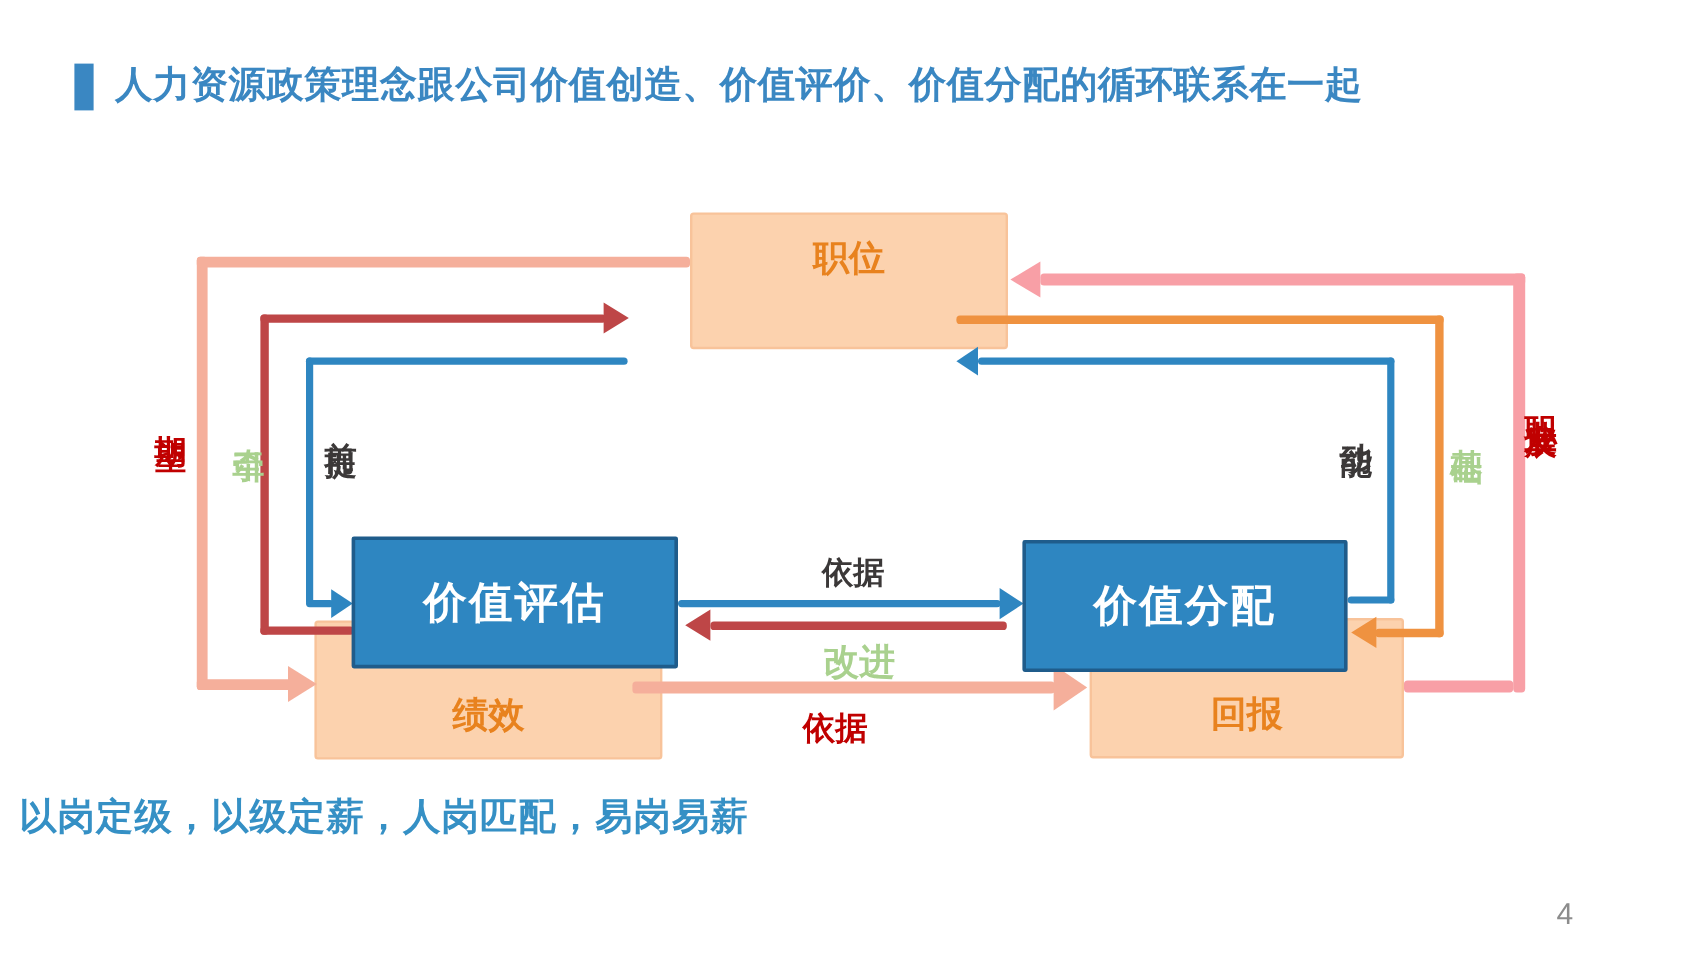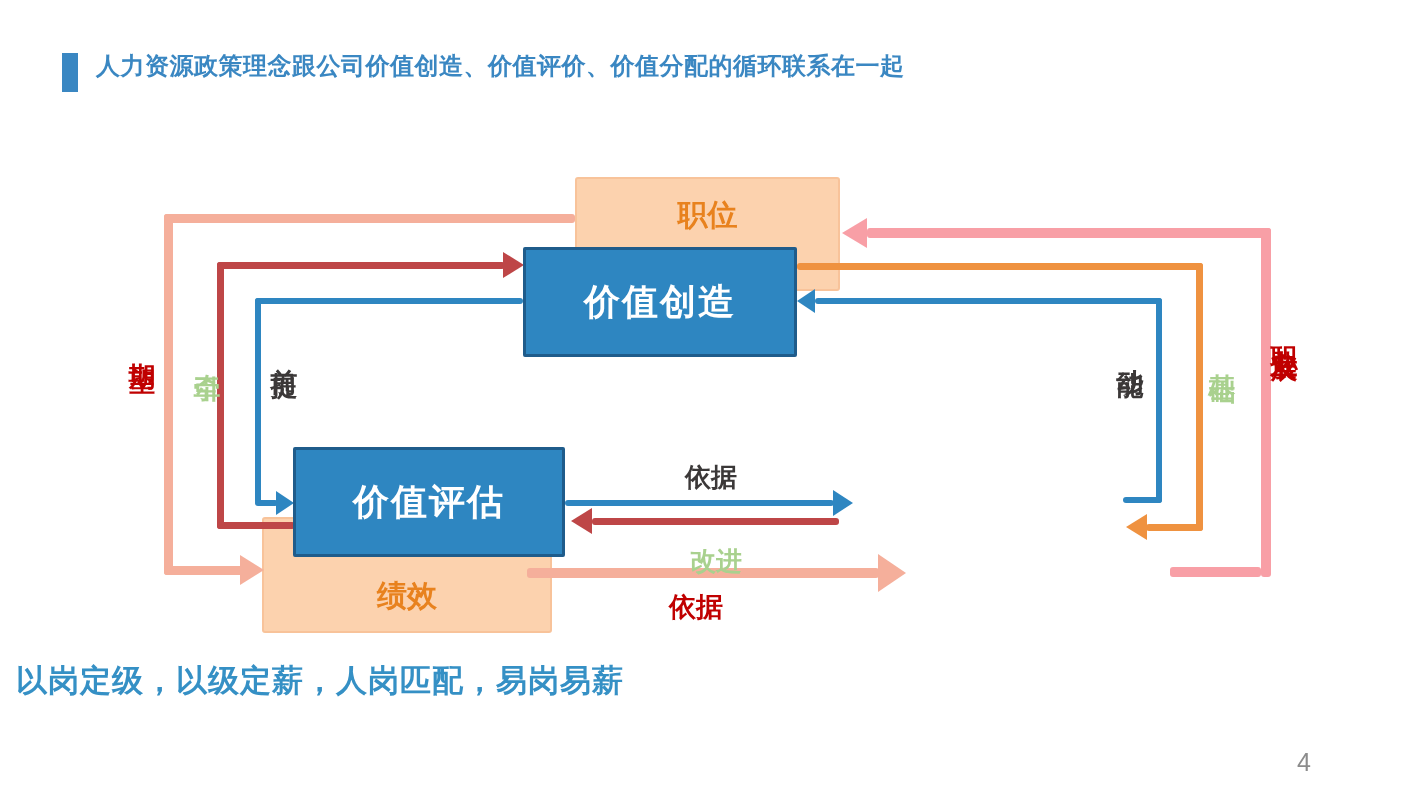--- a/index.html
+++ b/index.html
@@ -12,21 +12,21 @@
     background: #fff;
     overflow: hidden;
   }
   
   .title-bar {
     position: absolute; left: 62px; top: 53px;
     width: 16px; height: 39px; background: #3A87C2;
   }
   .title-text {
     position: absolute; left: 96px; top: 50px; width: 1310px;
-    font-size: 24px; font-weight: bold; color: #3A87C2;
+    font-size: 31px; font-weight: bold; color: #3A87C2;
     letter-spacing: 0.5px; white-space: nowrap;
   }
   
   .peach-box {
     position: absolute; background: #FCD2AE; border: 2px solid #F8C39A;
     border-radius: 3px; display: flex; justify-content: center; z-index: 1;
     font-weight: bold; font-size: 30px; color: #E8821E;
   }
   .blue-box {
     position: absolute; background: #2E86C1; border: 3px solid #1F5C8B;
@@ -97,21 +97,21 @@
   .green   { color: #A9D18E; }
   .dark    { color: #3B3838; }
   .lbl-expectation { left: 124px; top: 341px; }
   .lbl-drive       { left: 189px; top: 352px; }
   .lbl-premise     { left: 266px; top: 347px; }
   .lbl-momentum    { left: 1112px; top: 347px; }
   .lbl-foundation  { left: 1204px; top: 352px; }
   .lbl-career      { left: 1266px; top: 326px; }
   .lbl-cycle      { left: 573px; top: 376px; width: 300px; font-size: 32px; color: #2E86C1; letter-spacing: 2px; }
   .lbl-basis-mid  { left: 650px; top: 460px; width: 122px; font-size: 26px; }
-  .lbl-improve    { left: 655px; top: 544px; width: 122px; font-size: 26px; }
+  .lbl-improve    { left: 655px; top: 532px; width: 122px; font-size: 30px; }
   .lbl-basis-bot  { left: 635px; top: 589px; width: 122px; font-size: 27px; }
   
   .slogan {
     position: absolute; left: 16px; top: 660px; width: 1422px; text-align: left;
     font-size: 31px; font-weight: bold; color: #3590C5; letter-spacing: 1px;
   }
   .footer-text {
     position: absolute; left: 0; top: 752px; width: 1422px; text-align: center;
     font-family: "DejaVu Serif", "Liberation Serif", serif;
     font-size: 20px; color: #A6A6A6;
@@ -128,20 +128,23 @@
 
   <div class="title-bar"></div>
   <div class="title-text">人力资源政策理念跟公司价值创造、价值评价、价值分配的循环联系在一起</div>
 
   <div class="peach-box box-position">
     <span>职位</span>
   </div>
   <div class="peach-box box-performance">
     <span>绩效</span>
   </div>
+  <div class="peach-box box-reward">
+    <span>回报</span>
+  </div>
 
   <div class="seg salmon exp-v"></div>
   <div class="seg salmon exp-h-top"></div>
   <div class="seg salmon exp-h-bot"></div>
   <div class="head exp-head"></div>
 
   <div class="seg dred drv-v"></div>
   <div class="seg dred drv-h-top"></div>
   <div class="seg dred drv-h-bot"></div>
   <div class="head drv-head"></div>
@@ -168,25 +171,25 @@
   <div class="seg orange fnd-h-top"></div>
   <div class="seg orange fnd-v"></div>
   <div class="seg orange fnd-h-bot"></div>
   <div class="head fnd-head"></div>
 
   <div class="head car-head"></div>
   <div class="seg rose car-h-top"></div>
   <div class="seg rose car-v"></div>
   <div class="seg rose car-h-bot"></div>
 
-  <div class="blue-box box-creation">
-    <span>价值创造</span>
-  </div>
   <div class="blue-box box-evaluation">
     <span>价值评估</span>
+  </div>
+  <div class="blue-box box-distribution">
+    <span>价值分配</span>
   </div>
 
   <div class="vlabel crimson lbl-expectation">期望</div>
   <div class="vlabel green lbl-drive">牵引</div>
   <div class="vlabel dark lbl-premise">前提</div>
   <div class="vlabel dark lbl-momentum">动能</div>
   <div class="vlabel green lbl-foundation">基础</div>
   <div class="vlabel crimson lbl-career">职业发展</div>
 
   <div class="hlabel dark lbl-basis-mid">依据</div>

